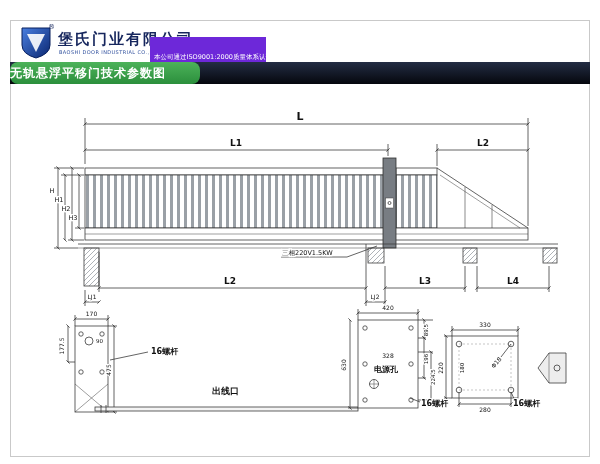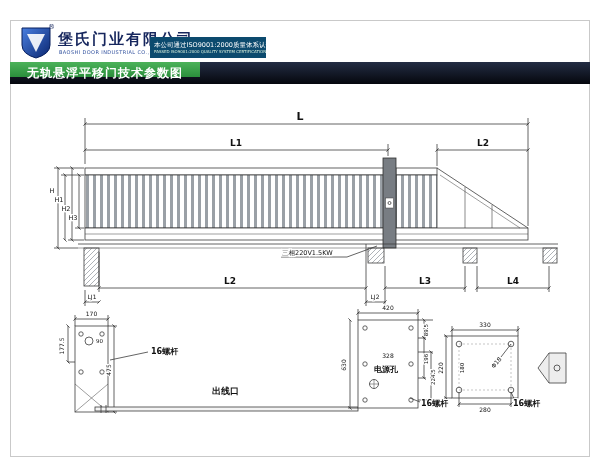--- a/index.html
+++ b/index.html
@@ -3,25 +3,25 @@
 <meta charset="utf-8">
 <style>
   html,body{margin:0;padding:0;background:#fff;}
   body{width:600px;height:464px;font-family:"DejaVu Sans","Liberation Sans",sans-serif;}
   .page{position:relative;width:600px;height:464px;background:#fff;overflow:hidden;}
   .frame{position:absolute;left:10px;top:20px;width:578px;height:435px;border:1px solid #c9c9c9;}
   .logo{position:absolute;left:20px;top:26px;width:34px;height:34px;}
   .reg{position:absolute;left:48px;top:23px;font-size:7px;color:#16265d;}
   .company-cn{position:absolute;left:58px;top:30px;font-size:15px;font-weight:bold;color:#16265d;letter-spacing:2px;white-space:nowrap;}
   .company-en{position:absolute;left:59px;top:49px;font-size:5px;color:#31519e;letter-spacing:.4px;white-space:nowrap;}
-  .cert{position:absolute;left:150px;top:37px;width:116px;background:#0c4a6e;color:#fff;padding:4px 4px;box-sizing:border-box;}
+  .cert{position:absolute;left:150px;top:37px;width:116px;background:#6d28d9;color:#fff;padding:16px 4px;box-sizing:border-box;}
   .cert .c1{font-size:6.5px;white-space:nowrap;line-height:8px;}
   .cert .c2{font-size:4px;color:#d7efdc;white-space:nowrap;line-height:5px;}
   .titlebar{position:absolute;left:10px;top:62px;width:580px;height:22px;background:linear-gradient(180deg,#232d44,#05070d);}
-  .title-label{position:absolute;left:0;top:0;width:190px;height:15px;background:linear-gradient(180deg,#4cb25a,#2b8f3c);color:#fff;font-size:12px;font-weight:bold;line-height:22px;text-align:center;letter-spacing:1px;}
+  .title-label{position:absolute;left:0;top:0;width:190px;height:22px;background:linear-gradient(180deg,#4cb25a,#2b8f3c);color:#fff;font-size:12px;font-weight:bold;line-height:22px;text-align:left;letter-spacing:1px;border-radius:8px;}
   svg.drawing{position:absolute;left:0;top:0;}
   svg text{font-family:"DejaVu Sans","Liberation Sans",sans-serif;}
 </style>
 </head>
 <body>
 
 <div class="page">
 
   <svg class="drawing" width="600" height="464" viewBox="0 0 600 464">
     <defs>

